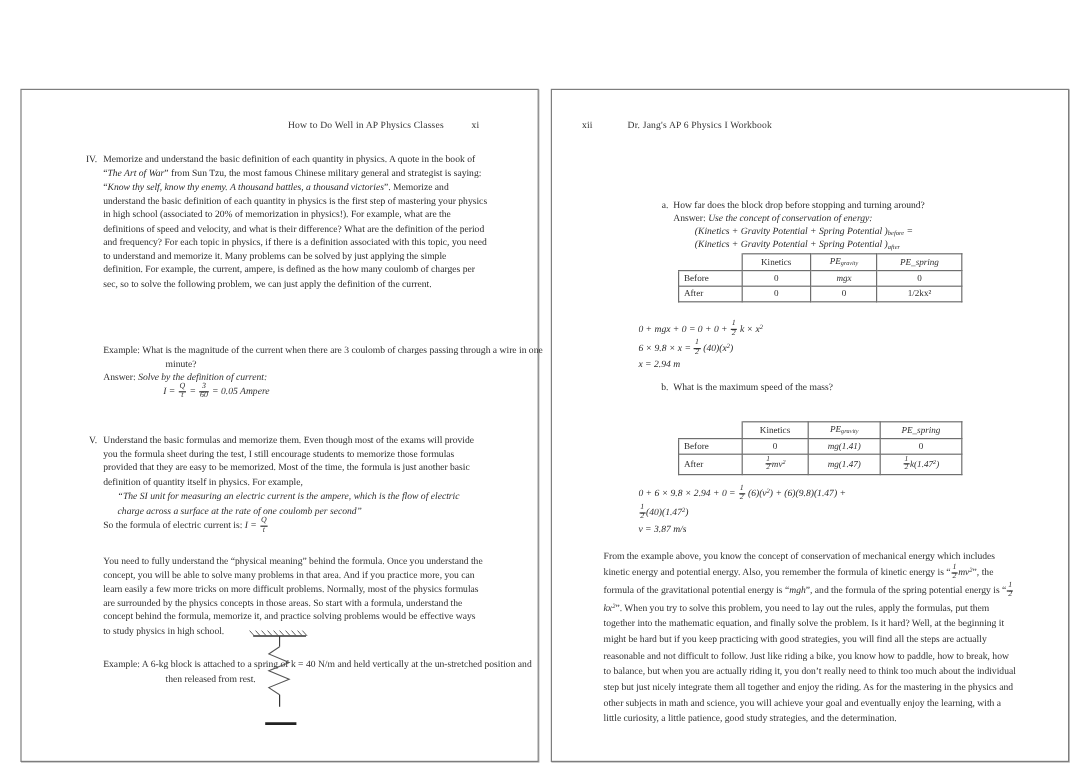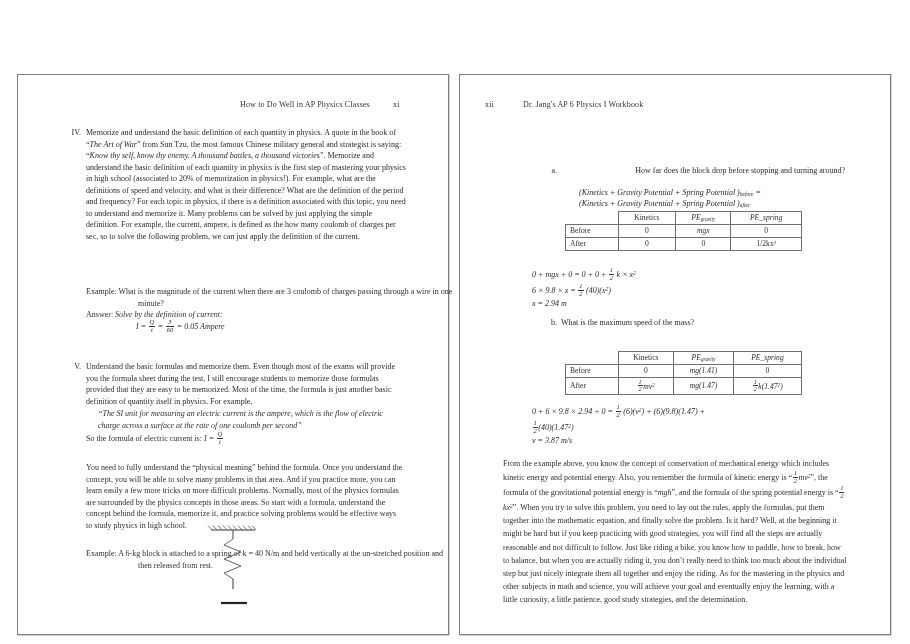--- a/index.html
+++ b/index.html
@@ -243,23 +243,27 @@
   </div>
 
   <div class="page page-right">
     <div class="page-inner">
 
       <div class="runhead runhead-right-folio">xii</div>
       <div class="runhead runhead-right-title">Dr. Jang's AP 6 Physics I Workbook</div>
 
       <div class="romitem" style="left:85px; top:90px; width:300px;">
         <span class="num" style="width:12px;">a.</span>
-        <span class="bodytxt" style="margin-left:16px;text-align:right;">How far does the block drop before stopping and turning around?</span>
-      </div>
-
+        <span class="bodytxt" style="margin-left:16px;">How far does the block drop before stopping and turning around?</span>
+      </div>
+
+      <div class="tblock" style="left:101px; top:101px; width:290px;">
+        <span>Answer:</span>
+        <span class="it">Use the concept of conservation of energy:</span>
+      </div>
 
       <div class="mathline" style="position:absolute; left:119px; top:112px;">
         <span>(Kinetics + Gravity Potential + Spring Potential )</span><sub>before</sub>
         <span>=</span>
       </div>
       <div class="mathline" style="position:absolute; left:119px; top:123px;">
         <span>(Kinetics + Gravity Potential + Spring Potential )</span><sub>after</sub>
       </div>
 
       <table class="phys" style="position:absolute; left:105px; top:136px; width:237px;">

